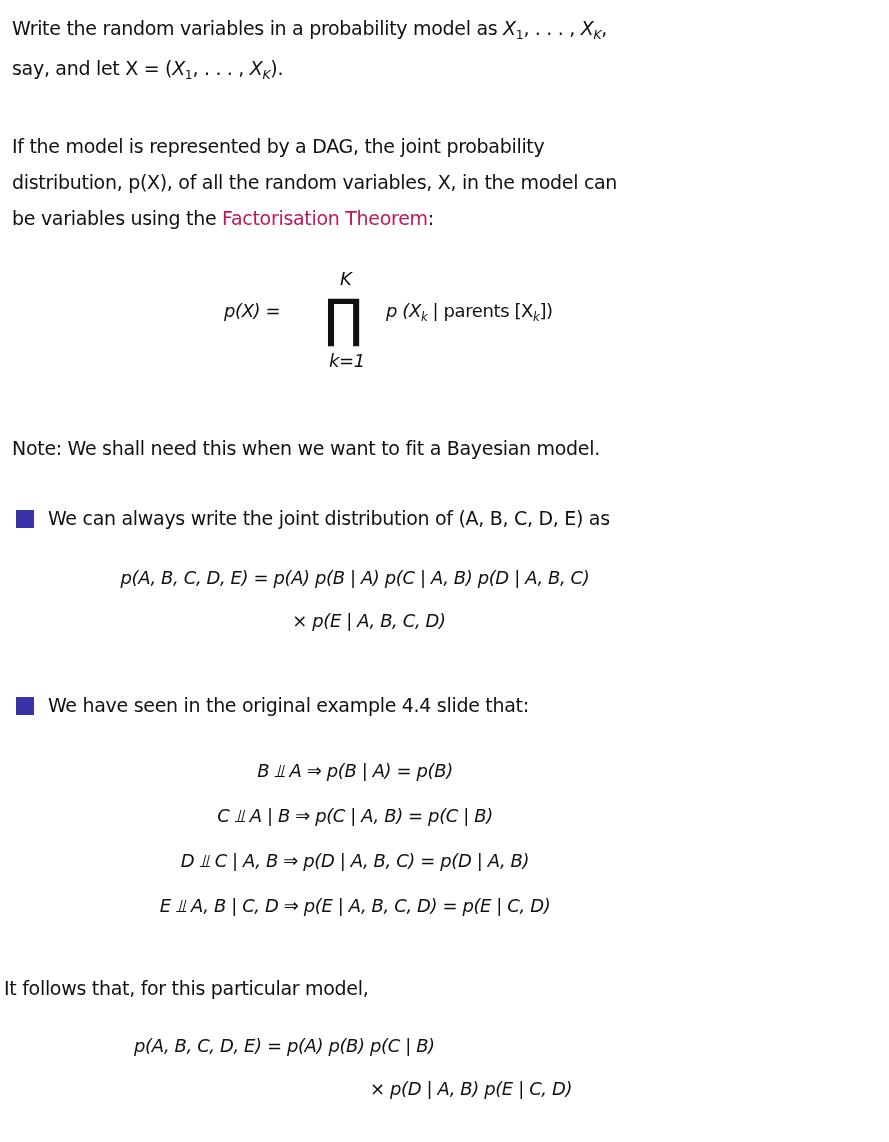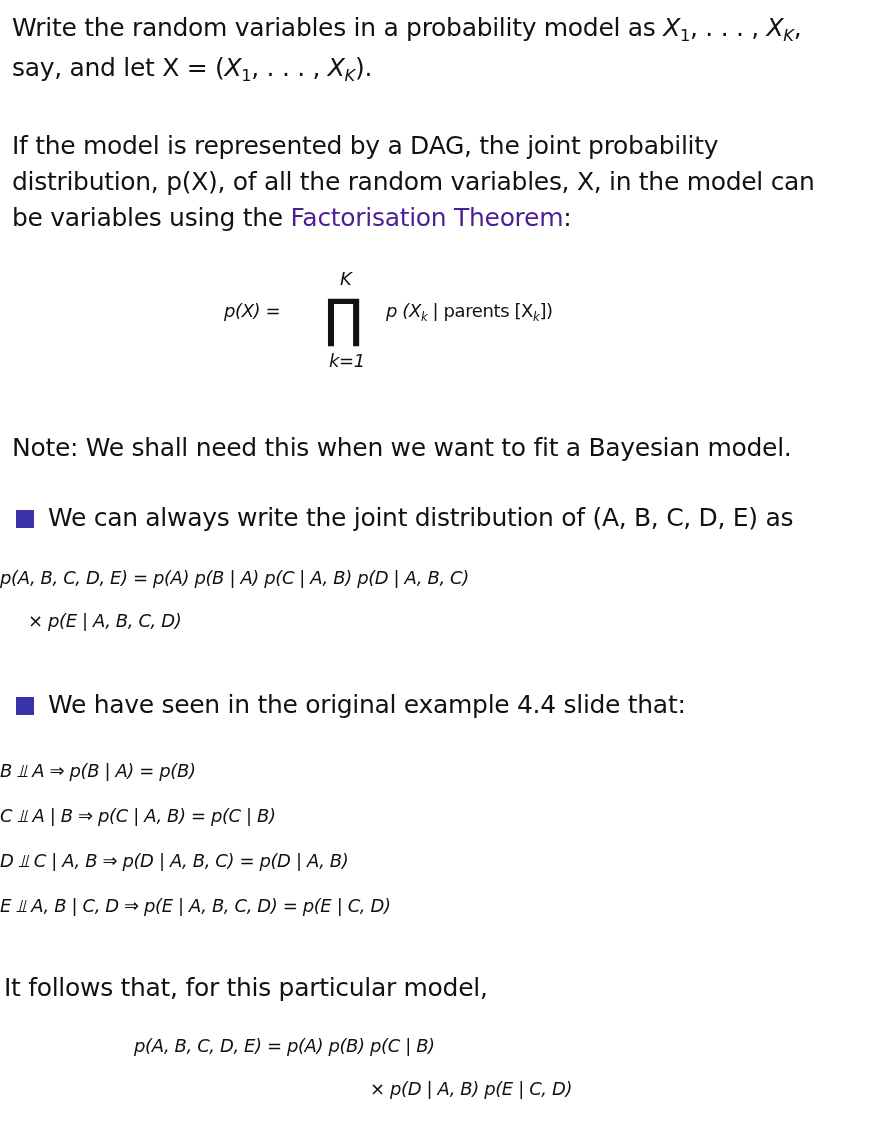--- a/index.html
+++ b/index.html
@@ -1,25 +1,25 @@
 <!DOCTYPE html>
 <html><head>
 <meta charset="utf-8">
 <style>
   html, body { margin: 0; padding: 0; background: #ffffff; }
   body {
     width: 889px; height: 1142px; overflow: hidden; position: relative;
     font-family: "DejaVu Sans", sans-serif; color: #111111;
   }
-  .txt { position: absolute; font-size: 25px; line-height: 36px; white-space: nowrap; letter-spacing: -0.3px; }
+  .txt { position: absolute; font-size: 19px; line-height: 36px; white-space: nowrap; letter-spacing: -0.3px; }
   .math { font-family: "DejaVu Sans", sans-serif; font-style: italic; font-size: 18px; position: absolute; white-space: nowrap; letter-spacing: -0.4px; }
   .upright { font-style: normal; }
-  .red { color: #4c1d95; }
+  .red { color: #be185d; }
   .bullet { position: absolute; width: 18px; height: 18px; background: #3a33a8; }
-  .center { left: 0; width: 710px; }
+  .center { left: 0; width: 710px; text-align: center; }
   sub { font-size: 0.65em; vertical-align: -0.3em; line-height: 0; }
   .prod-wrap { position: absolute; left: 224px; top: 268px; height: 110px; }
   .prod-sym { position: absolute; font-style: normal; font-size: 52px; line-height: 52px; }
   .prod-top, .prod-bot { position: absolute; font-size: 18px; }
 </style>
 </head>
 <body>
 
 <div class="txt" style="left:12px; top:10px;">
   <span>Write the random variables in a probability model as </span><i>X</i><sub>1</sub><span>, . . . , </span><i>X</i><sub><i>K</i></sub><span>,</span>

